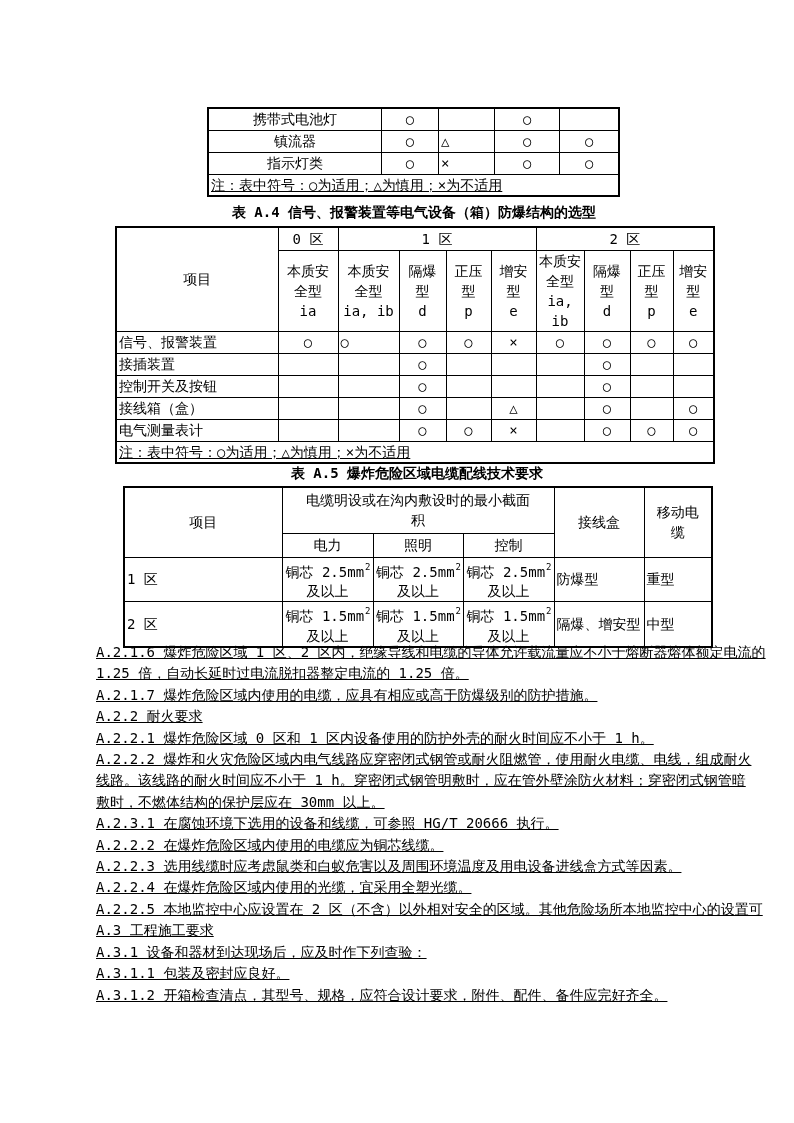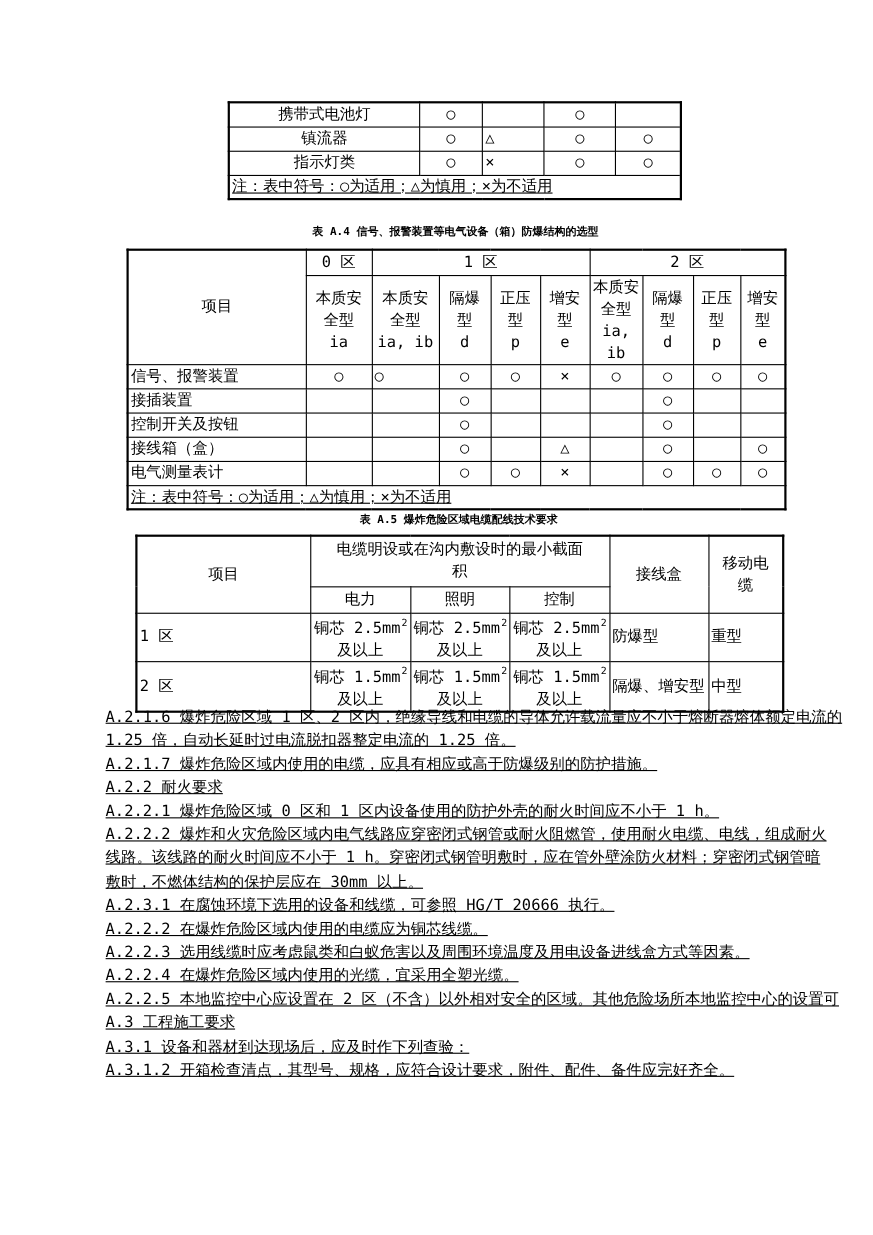--- a/index.html
+++ b/index.html
@@ -18,33 +18,33 @@
     line-height:20px;overflow:hidden;
   }
   .c{text-align:center;}
   .l{text-align:left;}
   .lbl{text-align:left;padding-left:3px;}
   .sub{line-height:21px;}
   .note-cell{text-align:left;padding-left:3px;text-decoration:underline;}
   tr.h22{height:22px;} tr.h23{height:23px;} tr.h64{height:64px;}
   tr.h46{height:46px;} tr.h24{height:24px;} tr.h40{height:40px;} tr.h44{height:44px;}
   .tbl-title{
-    position:absolute;font-weight:bold;text-align:center;font-size:10px;line-height:18px;
+    position:absolute;font-weight:bold;text-align:center;font-size:14px;line-height:18px;
   }
   .cable{line-height:20px;}
   sup.mm2{font-size:9px;position:relative;top:-1px;left:1px;}
   .paras{position:absolute;left:96px;top:642px;width:640px;text-decoration:underline;}
   .paras .pline{line-height:21.4px;white-space:nowrap;}
 </style>
 </head>
 <body>
 
 <div class="page">
 
-  <table class="tbl" style="left:207px;top:92px;width:413px;padding-left:13px;">
+  <table class="tbl" style="left:207px;top:107px;width:413px;padding-left:13px;">
     <colgroup>
       <col style="width:173px">
         <col style="width:57px">
         <col style="width:56px">
         <col style="width:65px">
         <col style="width:59px">
     </colgroup>
     <tbody>
         <tr class="h22">
       <td class="c">携带式电池灯</td>
@@ -223,16 +223,17 @@
     <div class="pline">A.2.2.2 爆炸和火灾危险区域内电气线路应穿密闭式钢管或耐火阻燃管，使用耐火电缆、电线，组成耐火</div>
     <div class="pline">线路。该线路的耐火时间应不小于 1 h。穿密闭式钢管明敷时，应在管外壁涂防火材料；穿密闭式钢管暗</div>
     <div class="pline">敷时，不燃体结构的保护层应在 30mm 以上。</div>
     <div class="pline">A.2.3.1 在腐蚀环境下选用的设备和线缆，可参照 HG/T 20666 执行。</div>
     <div class="pline">A.2.2.2 在爆炸危险区域内使用的电缆应为铜芯线缆。</div>
     <div class="pline">A.2.2.3 选用线缆时应考虑鼠类和白蚁危害以及周围环境温度及用电设备进线盒方式等因素。</div>
     <div class="pline">A.2.2.4 在爆炸危险区域内使用的光缆，宜采用全塑光缆。</div>
     <div class="pline">A.2.2.5 本地监控中心应设置在 2 区（不含）以外相对安全的区域。其他危险场所本地监控中心的设置可</div>
     <div class="pline">A.3 工程施工要求</div>
     <div class="pline">A.3.1 设备和器材到达现场后，应及时作下列查验：</div>
+    <div class="pline">A.3.1.1 包装及密封应良好。</div>
     <div class="pline">A.3.1.2 开箱检查清点，其型号、规格，应符合设计要求，附件、配件、备件应完好齐全。</div>
   </div>
 
 </div>
 
 </body></html>

